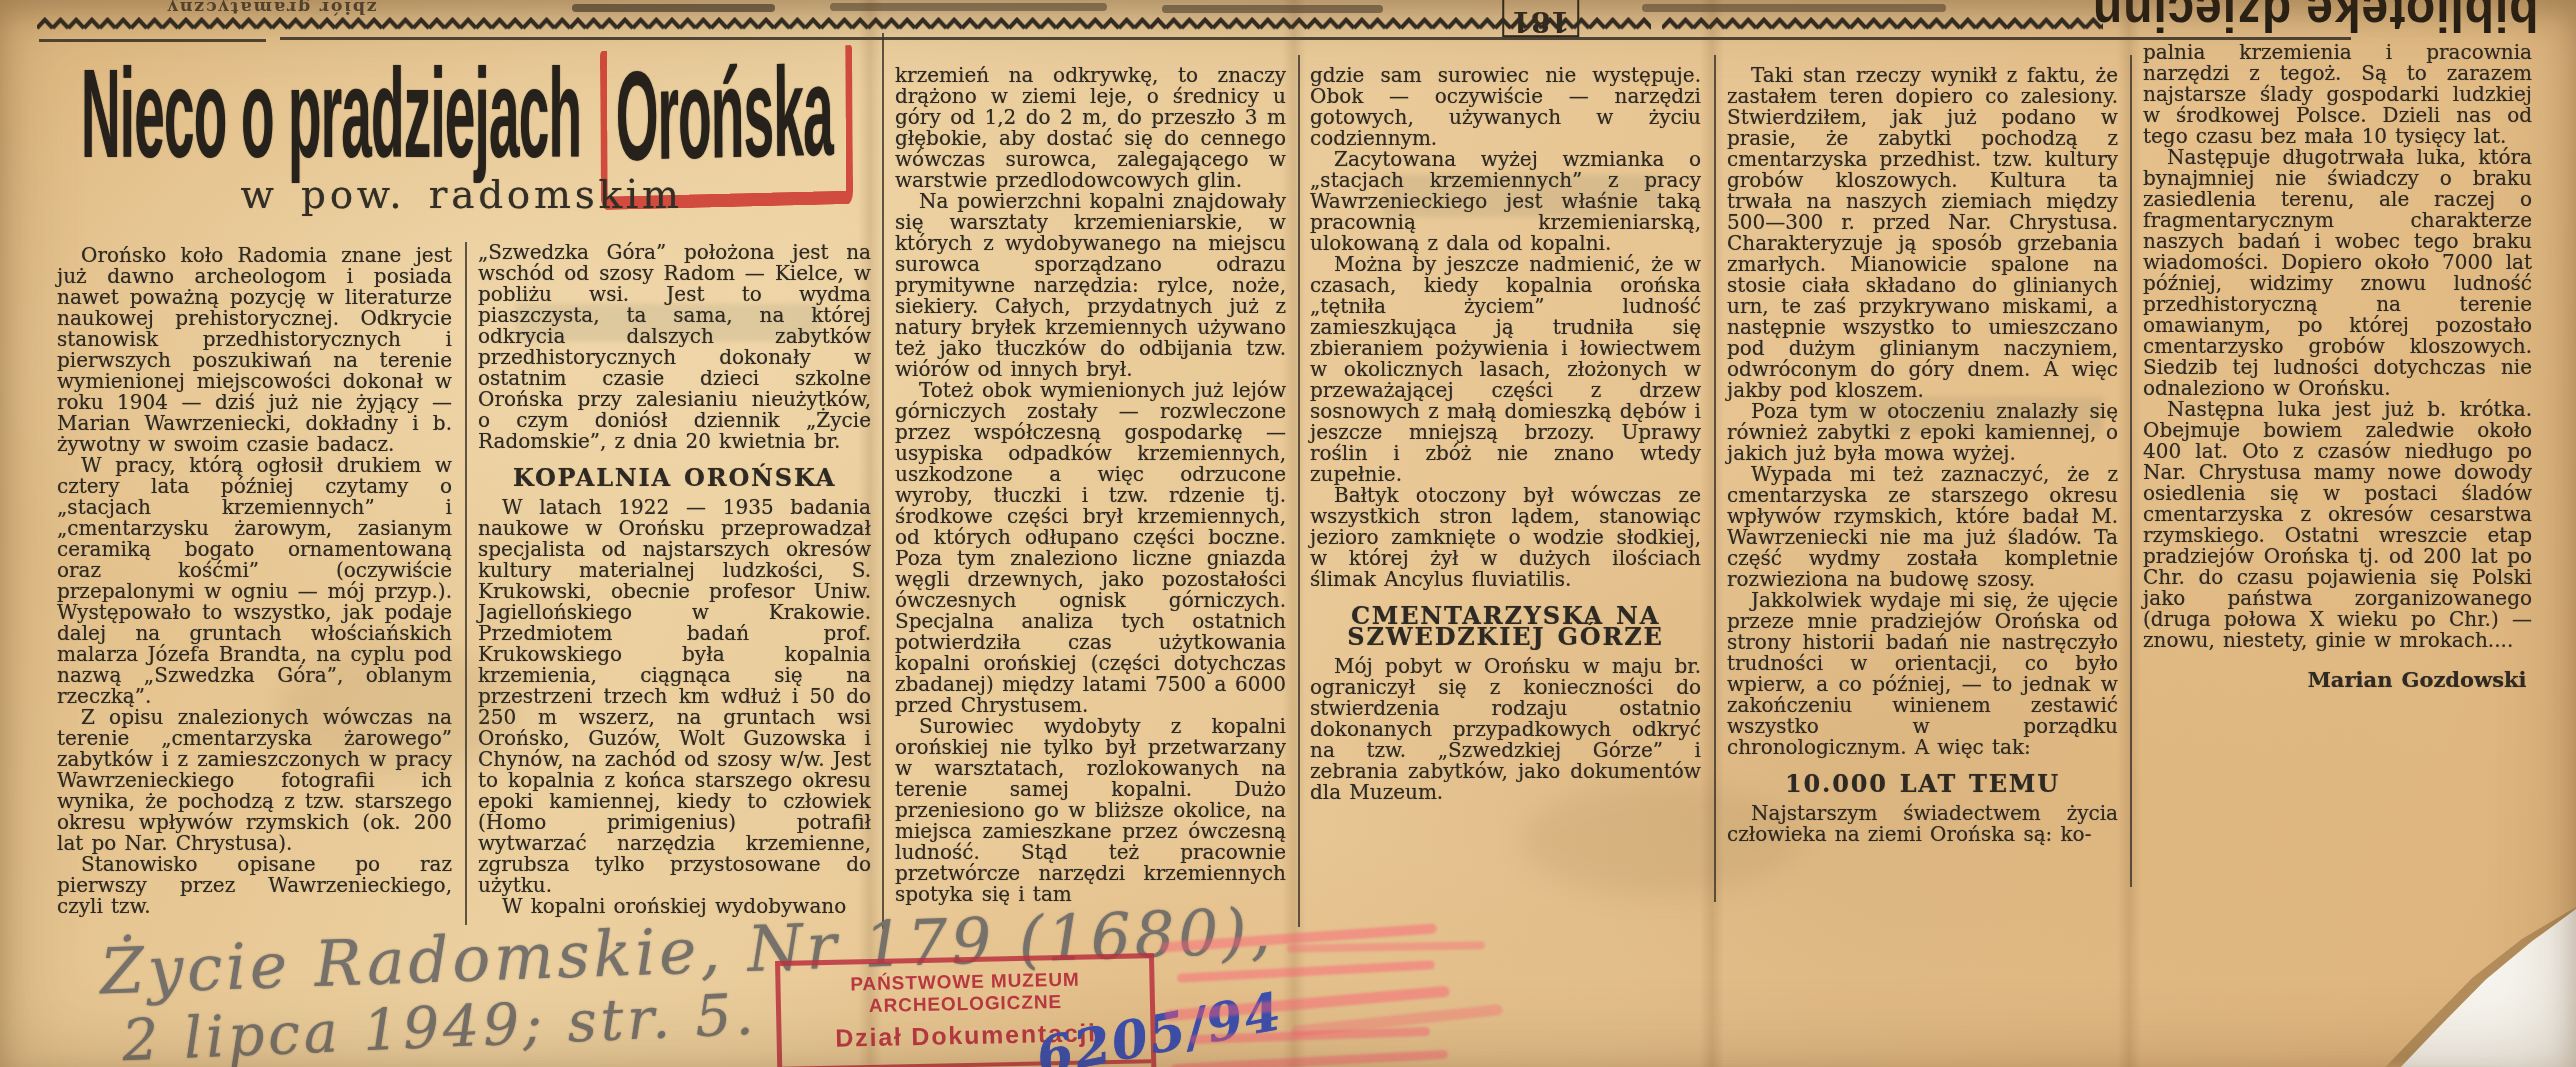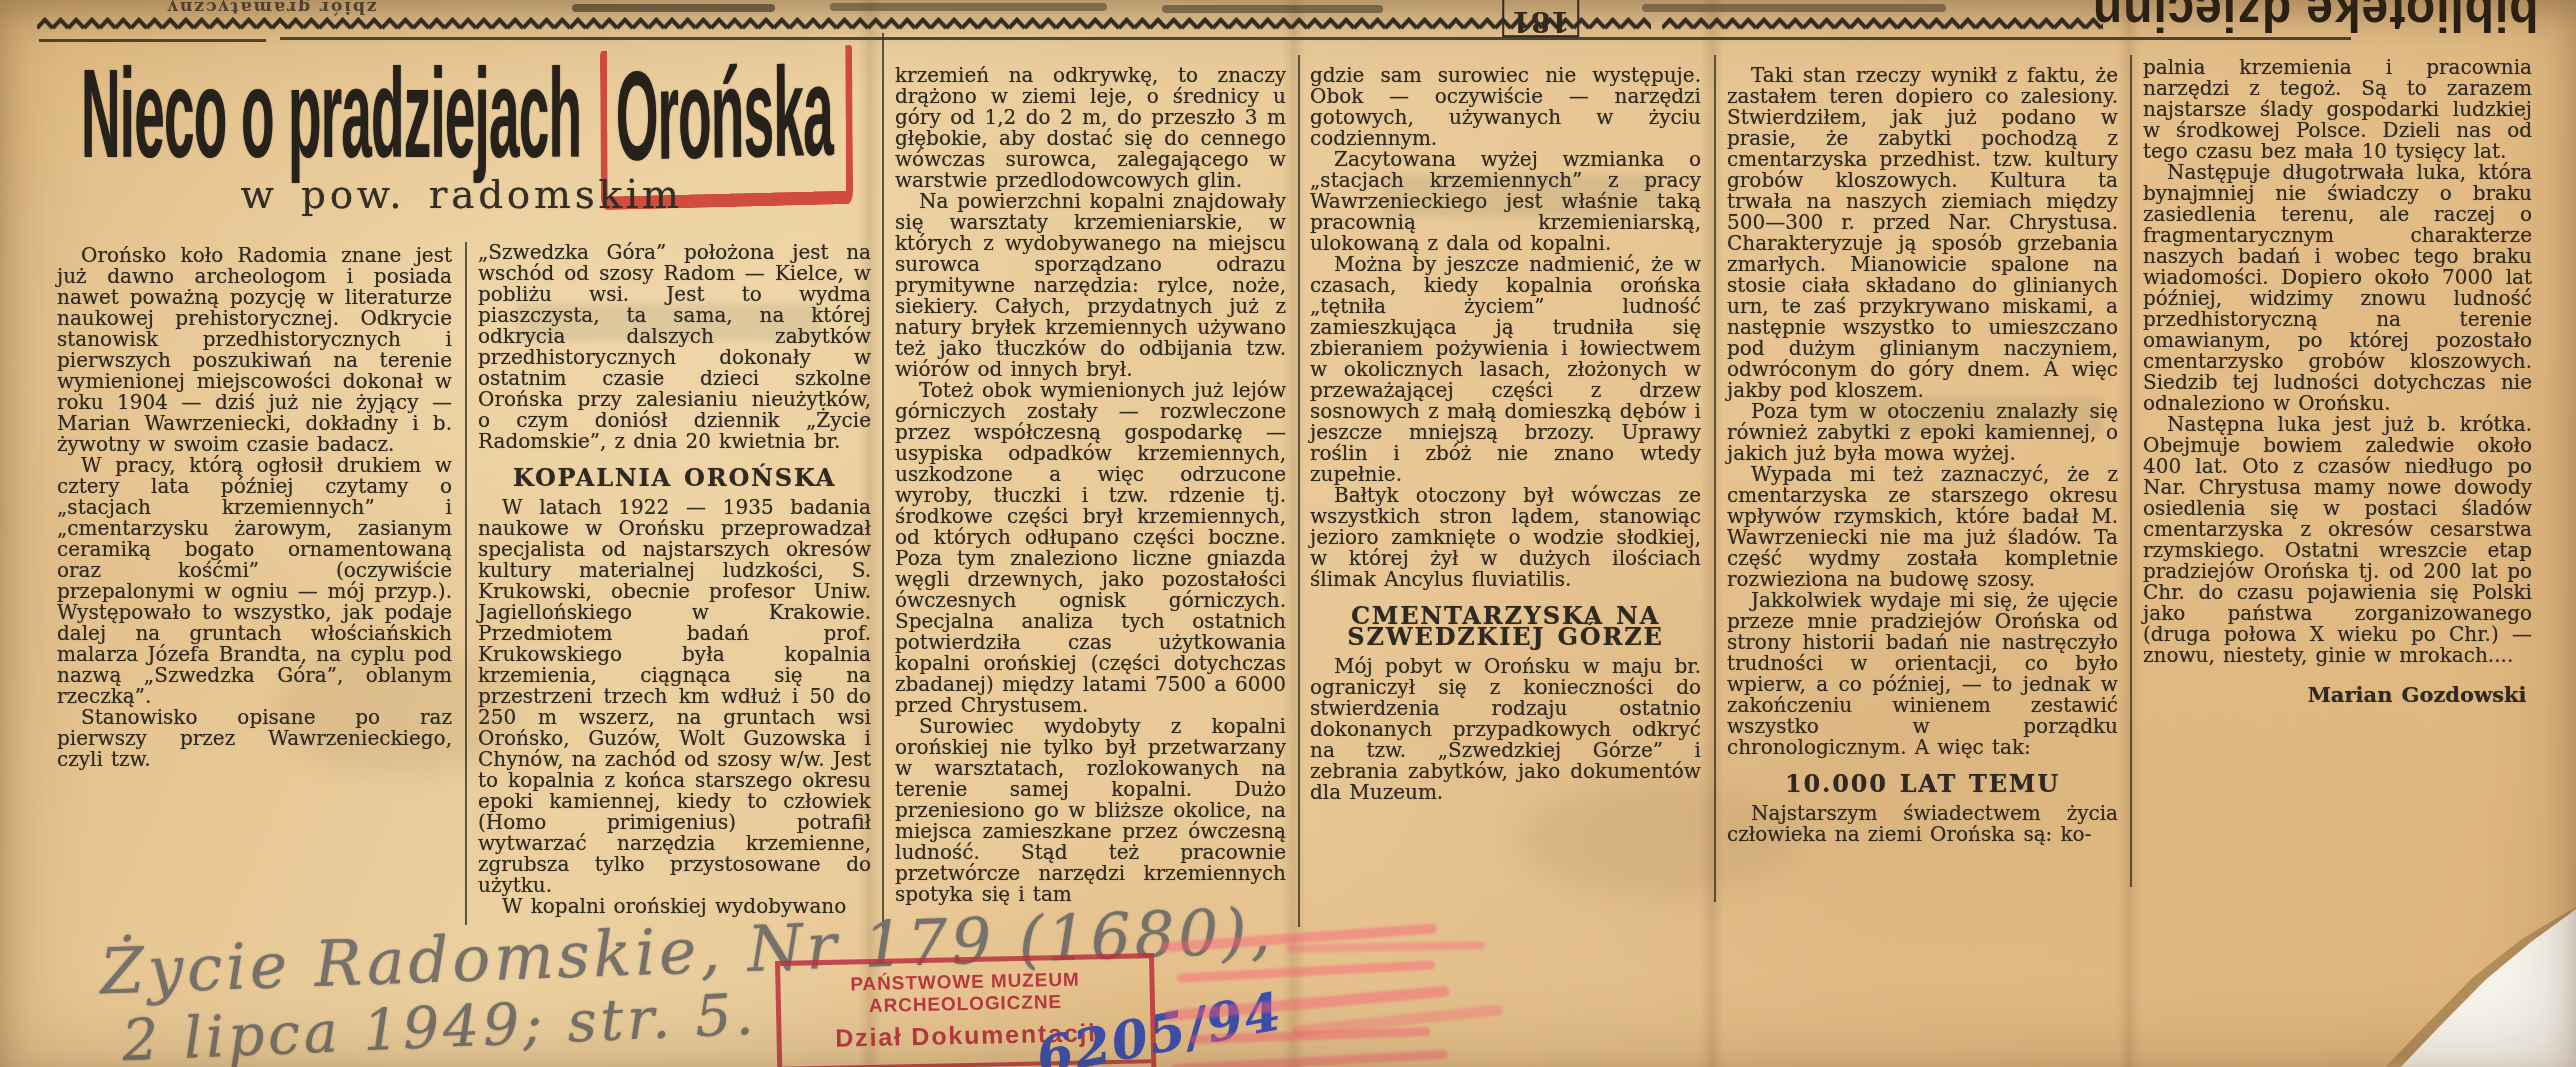--- a/index.html
+++ b/index.html
@@ -106,20 +106,21 @@
 <div class="abs stain" style="left:1522px;top:784px;width:277px;height:111px;background:rgba(130,95,45,0.10);"></div>
 
 <div class="abs gutter" style="left:858px;top:0;height:1067px;"></div>
 <div class="abs gutter" style="left:1282px;top:0;height:1067px;"></div>
 <div class="abs gutter" style="left:1700px;top:0;height:1067px;"></div>
 <div class="abs gutter" style="left:2117px;top:0;height:1067px;"></div>
 
 <div class="news-col" style="left:57px;top:245px;width:395px;">
     <p class="para">Orońsko koło Radomia znane jest już dawno archeologom i posiada nawet poważną pozycję w literaturze naukowej prehistorycznej. Odkrycie stanowisk przedhistorycznych i pierwszych poszukiwań na terenie wymienionej miejscowości dokonał w roku 1904 — dziś już nie żyjący — Marian Wawrzeniecki, dokładny i b. żywotny w swoim czasie badacz.</p>
     <p class="para">W pracy, którą ogłosił drukiem w cztery lata później czytamy o „stacjach krzemiennych” i „cmentarzysku żarowym, zasianym ceramiką bogato ornamentowaną oraz kośćmi” (oczywiście przepalonymi w ogniu — mój przyp.). Występowało to wszystko, jak podaje dalej na gruntach włościańskich malarza Józefa Brandta, na cyplu pod nazwą „Szwedzka Góra”, oblanym rzeczką”.</p>
+    <p class="para">Z opisu znalezionych wówczas na terenie „cmentarzyska żarowego” zabytków i z zamieszczonych w pracy Wawrzenieckiego fotografii ich wynika, że pochodzą z tzw. starszego okresu wpływów rzymskich (ok. 200 lat po Nar. Chrystusa).</p>
     <p class="para">Stanowisko opisane po raz pierwszy przez Wawrzenieckiego, czyli tzw.</p>
   </div>
 <div class="news-col" style="left:478px;top:242px;width:393px;">
     <p class="para cont">„Szwedzka Góra” położona jest na wschód od szosy Radom — Kielce, w pobliżu wsi. Jest to wydma piaszczysta, ta sama, na której odkrycia dalszych zabytków przedhistorycznych dokonały w ostatnim czasie dzieci szkolne Orońska przy zalesianiu nieużytków, o czym doniósł dziennik „Życie Radomskie”, z dnia 20 kwietnia br.</p>
     <div class="col-heading">KOPALNIA OROŃSKA</div>
     <p class="para">W latach 1922 — 1935 badania naukowe w Orońsku przeprowadzał specjalista od najstarszych okresów kultury materialnej ludzkości, S. Krukowski, obecnie profesor Uniw. Jagiellońskiego w Krakowie. Przedmiotem badań prof. Krukowskiego była kopalnia krzemienia, ciągnąca się na przestrzeni trzech km wdłuż i 50 do 250 m wszerz, na gruntach wsi Orońsko, Guzów, Wolt Guzowska i Chynów, na zachód od szosy w/w. Jest to kopalnia z końca starszego okresu epoki kamiennej, kiedy to człowiek (Homo primigenius) potrafił wytwarzać narzędzia krzemienne, zgrubsza tylko przystosowane do użytku.</p>
     <p class="para">W kopalni orońskiej wydobywano</p>
   </div>
 <div class="news-col" style="left:895px;top:65px;width:391px;">
     <p class="para cont">krzemień na odkrywkę, to znaczy drążono w ziemi leje, o średnicy u góry od 1,2 do 2 m, do przeszło 3 m głębokie, aby dostać się do cennego wówczas surowca, zalegającego w warstwie przedlodowcowych glin.</p>
@@ -136,21 +137,21 @@
     <p class="para">Mój pobyt w Orońsku w maju br. ograniczył się z konieczności do stwierdzenia rodzaju ostatnio dokonanych przypadkowych odkryć na tzw. „Szwedzkiej Górze” i zebrania zabytków, jako dokumentów dla Muzeum.</p>
   </div>
 <div class="news-col" style="left:1727px;top:65px;width:391px;">
     <p class="para">Taki stan rzeczy wynikł z faktu, że zastałem teren dopiero co zalesiony. Stwierdziłem, jak już podano w prasie, że zabytki pochodzą z cmentarzyska przedhist. tzw. kultury grobów kloszowych. Kultura ta trwała na naszych ziemiach między 500—300 r. przed Nar. Chrystusa. Charakteryzuje ją sposób grzebania zmarłych. Mianowicie spalone na stosie ciała składano do glinianych urn, te zaś przykrywano miskami, a następnie wszystko to umieszczano pod dużym glinianym naczyniem, odwróconym do góry dnem. A więc jakby pod kloszem.</p>
     <p class="para">Poza tym w otoczeniu znalazły się również zabytki z epoki kamiennej, o jakich już była mowa wyżej.</p>
     <p class="para">Wypada mi też zaznaczyć, że z cmentarzyska ze starszego okresu wpływów rzymskich, które badał M. Wawrzeniecki nie ma już śladów. Ta część wydmy została kompletnie rozwieziona na budowę szosy.</p>
     <p class="para">Jakkolwiek wydaje mi się, że ujęcie przeze mnie pradziejów Orońska od strony historii badań nie nastręczyło trudności w orientacji, co było wpierw, a co później, — to jednak w zakończeniu winienem zestawić wszystko w porządku chronologicznym. A więc tak:</p>
     <div class="col-heading">10.000 LAT TEMU</div>
     <p class="para">Najstarszym świadectwem życia człowieka na ziemi Orońska są: ko-</p>
   </div>
-<div class="news-col" style="left:2143px;top:57px;width:389px;">
+<div class="news-col" style="left:2143px;top:42px;width:389px;">
     <p class="para cont">palnia krzemienia i pracownia narzędzi z tegoż. Są to zarazem najstarsze ślady gospodarki ludzkiej w środkowej Polsce. Dzieli nas od tego czasu bez mała 10 tysięcy lat.</p>
     <p class="para">Następuje długotrwała luka, która bynajmniej nie świadczy o braku zasiedlenia terenu, ale raczej o fragmentarycznym charakterze naszych badań i wobec tego braku wiadomości. Dopiero około 7000 lat później, widzimy znowu ludność przedhistoryczną na terenie omawianym, po której pozostało cmentarzysko grobów kloszowych. Siedzib tej ludności dotychczas nie odnaleziono w Orońsku.</p>
     <p class="para">Następna luka jest już b. krótka. Obejmuje bowiem zaledwie około 400 lat. Oto z czasów niedługo po Nar. Chrystusa mamy nowe dowody osiedlenia się w postaci śladów cmentarzyska z okresów cesarstwa rzymskiego. Ostatni wreszcie etap pradziejów Orońska tj. od 200 lat po Chr. do czasu pojawienia się Polski jako państwa zorganizowanego (druga połowa X wieku po Chr.) — znowu, niestety, ginie w mrokach....</p>
     <div class="signature">Marian Gozdowski</div>
   </div>
 
 <div class="abs col-rule" style="left:465px;top:242px;height:683px;"></div>
 <div class="abs col-rule" style="left:882px;top:33px;height:896px;"></div>
 <div class="abs col-rule" style="left:1298px;top:55px;height:872px;"></div>
 <div class="abs col-rule" style="left:1714px;top:55px;height:847px;"></div>

